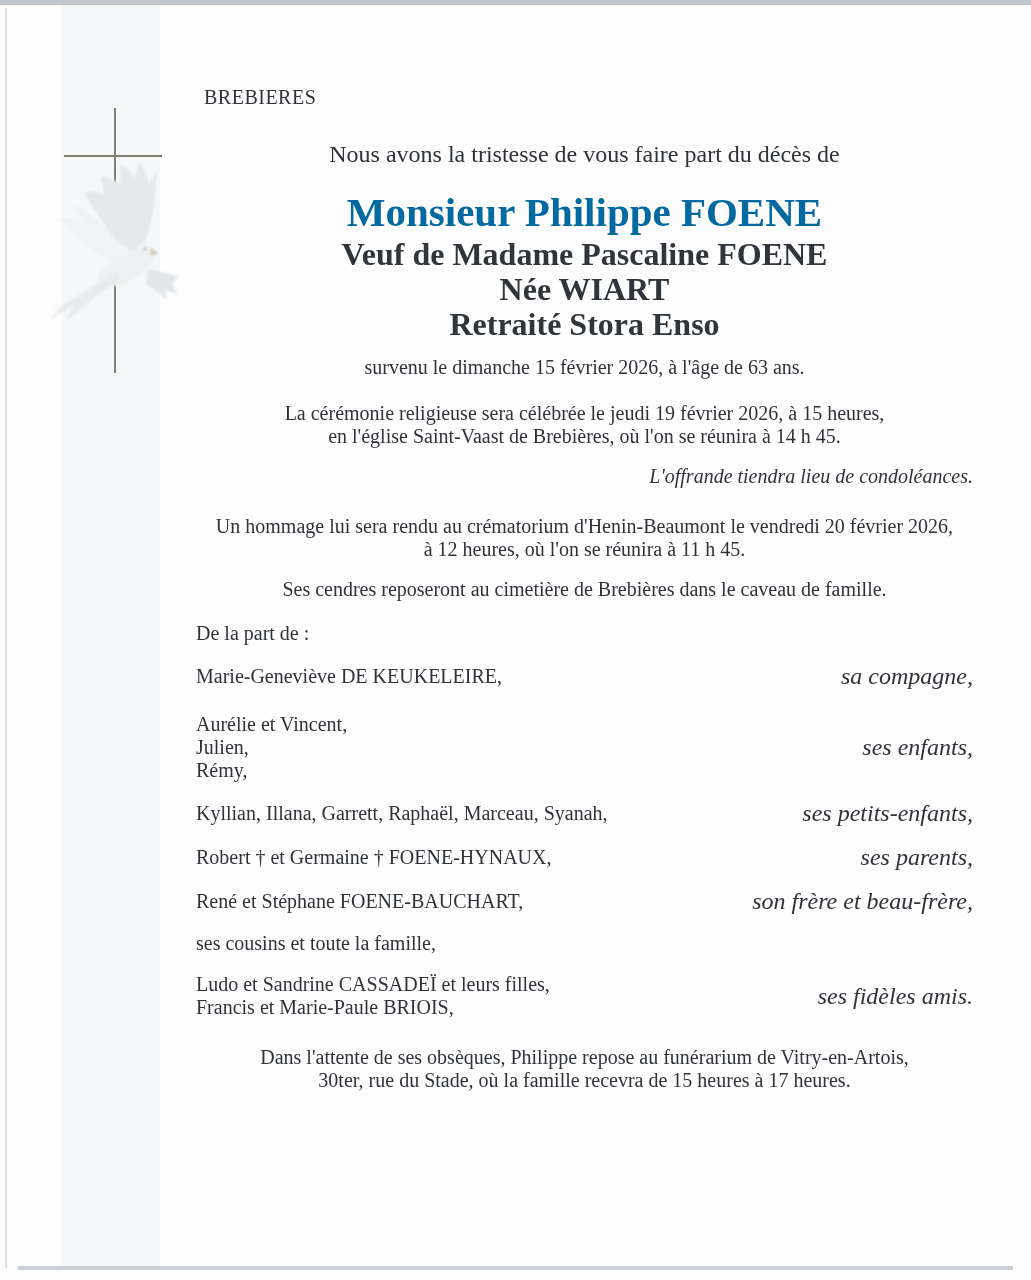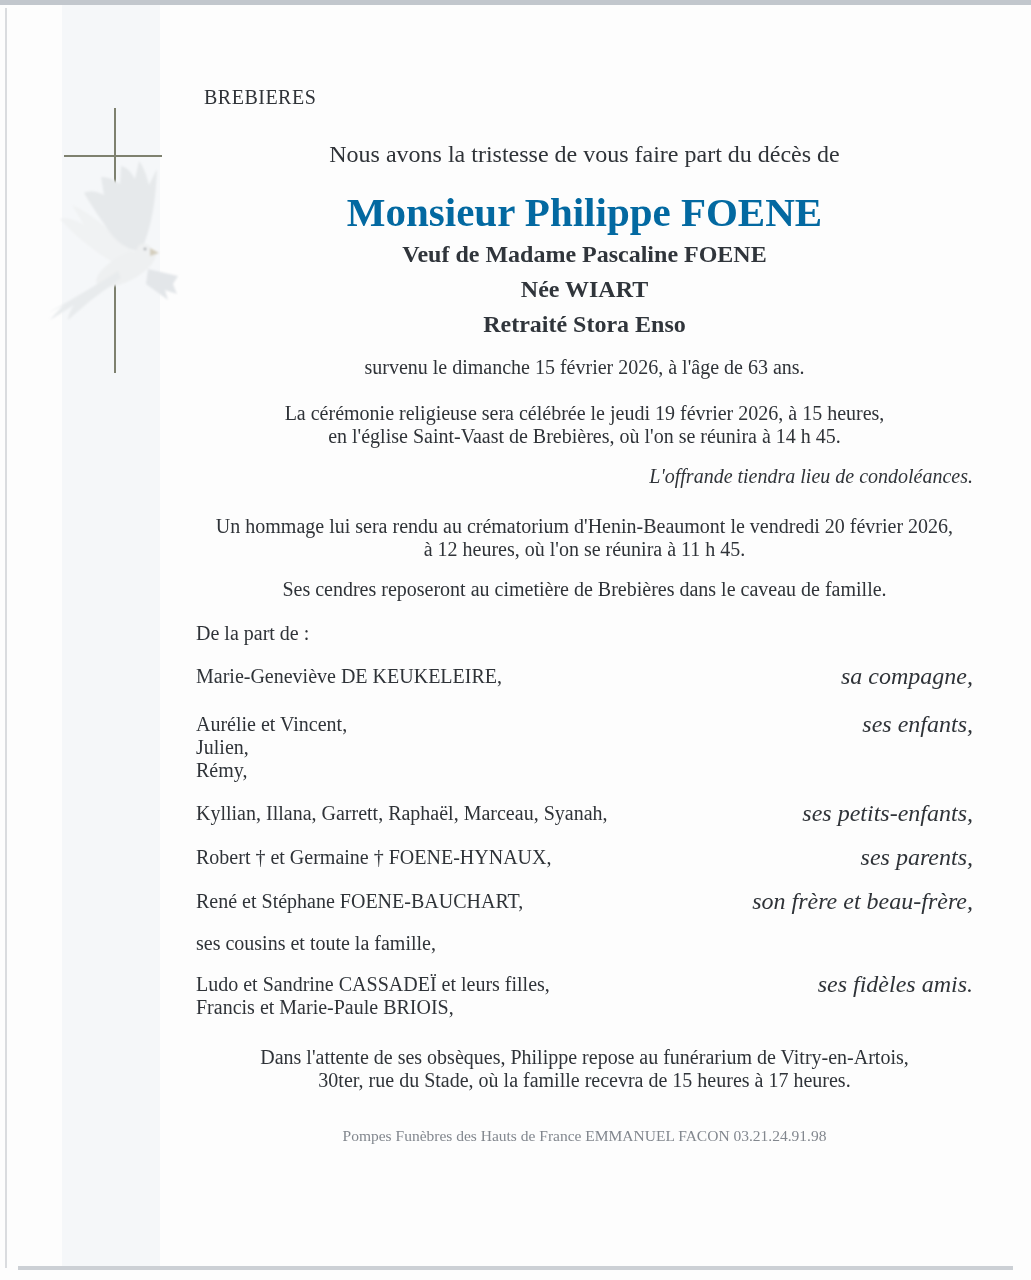--- a/index.html
+++ b/index.html
@@ -22,31 +22,31 @@
   .cross-h{position:absolute;left:64px;top:155px;width:98px;height:2px;background:#7e816f;}
 
   
   .dove{position:absolute;left:40px;top:153px;width:140px;height:170px;}
 
   
   .content{position:absolute;left:196px;top:86px;width:777px;}
   .town{font-size:20px;line-height:23px;margin-left:8px;letter-spacing:.5px;}
   .intro{font-size:24px;line-height:23px;text-align:center;margin-top:34px;}
   .t1{font-size:41px;line-height:49px;font-weight:bold;text-align:center;margin-top:22px;color:#0369a1;}
-  .t2{font-size:24px;line-height:35px;font-weight:bold;text-align:center;color:#30353b;}
+  .t2{font-size:32px;line-height:35px;font-weight:bold;text-align:center;color:#30353b;}
   .line{font-size:20px;line-height:23px;}
   .center{text-align:center;}
   .death{margin-top:14px;}
   .ceremony{margin-top:23px;}
   .offering{margin-top:17px;text-align:right;font-style:italic;}
   .tribute{margin-top:27px;}
   .ashes{margin-top:17px;}
   .from{margin-top:21px;}
   .family{margin-top:20px;}
-  .family-row{display:flex;justify-content:space-between;align-items:flex-start;gap:20px;}
+  .family-row{display:flex;justify-content:space-between;align-items:center;gap:20px;}
   .family-row .names{font-size:20px;line-height:23px;}
   .family-row .relation{font-size:24px;line-height:23px;font-style:italic;white-space:nowrap;}
   .gap-a{margin-bottom:25px;}
   .gap-b{margin-bottom:20px;}
   .gap-c{margin-bottom:21px;}
   .gap-d{margin-bottom:19px;}
   .gap-e{margin-bottom:18px;}
   .repose{margin-top:27px;}
   .footer{margin-top:35px;text-align:center;font-size:15.5px;line-height:18px;color:#82878e;}
 </style>
@@ -159,15 +159,14 @@
       <div class="relation">ses fidèles amis.</div>
     </div>
   </div>
 
   <div class="repose">
     <div class="line center">Dans l'attente de ses obsèques, Philippe repose au funérarium de Vitry-en-Artois,</div>
     <div class="line center">30ter, rue du Stade, où la famille recevra de 15 heures à 17 heures.</div>
   </div>
 
   <div class="footer">
-    <div>Pompes Funèbres des Hauts de France EMMANUEL FACON 03.21.24.91.98</div>
   </div>
 </div>
 
 </body></html>

